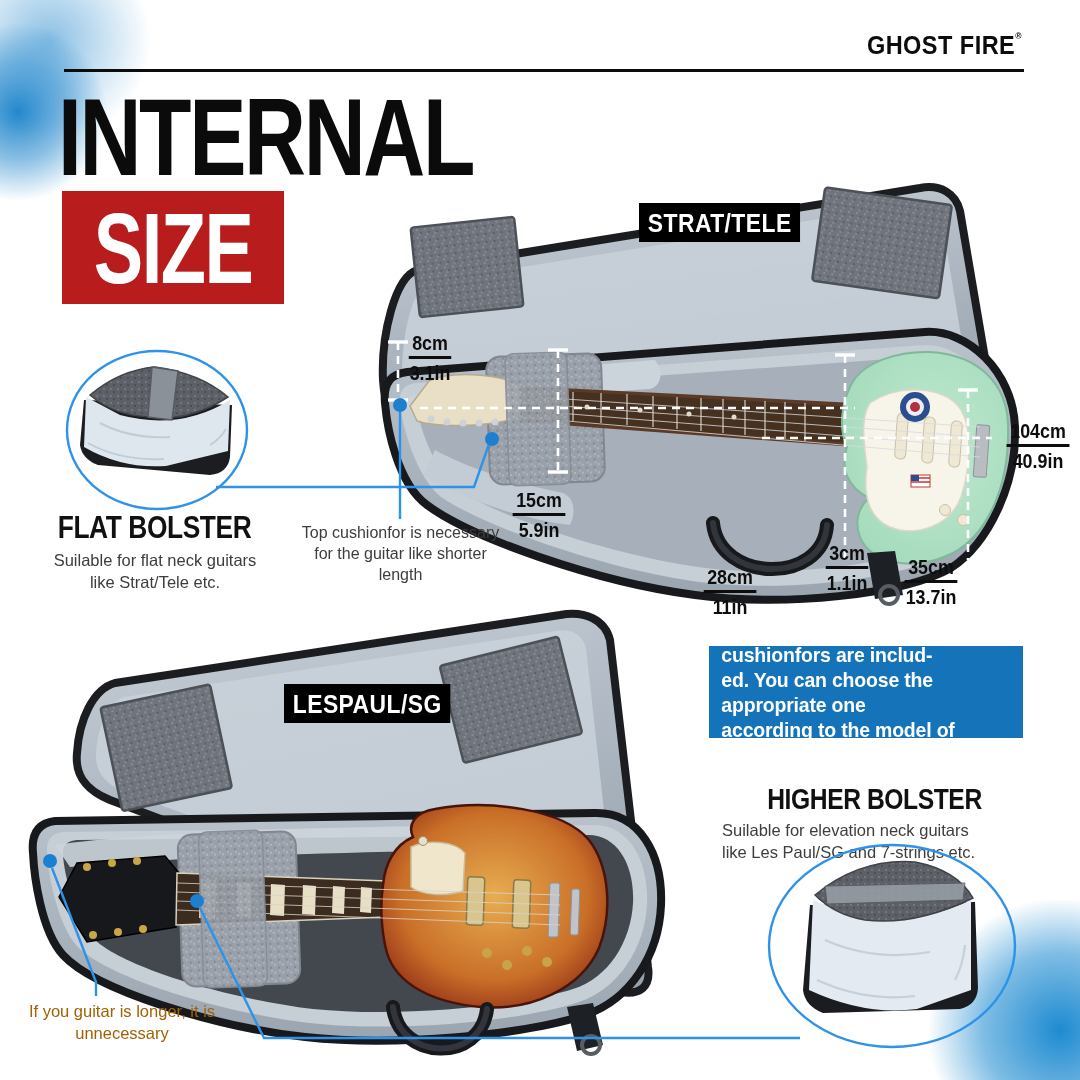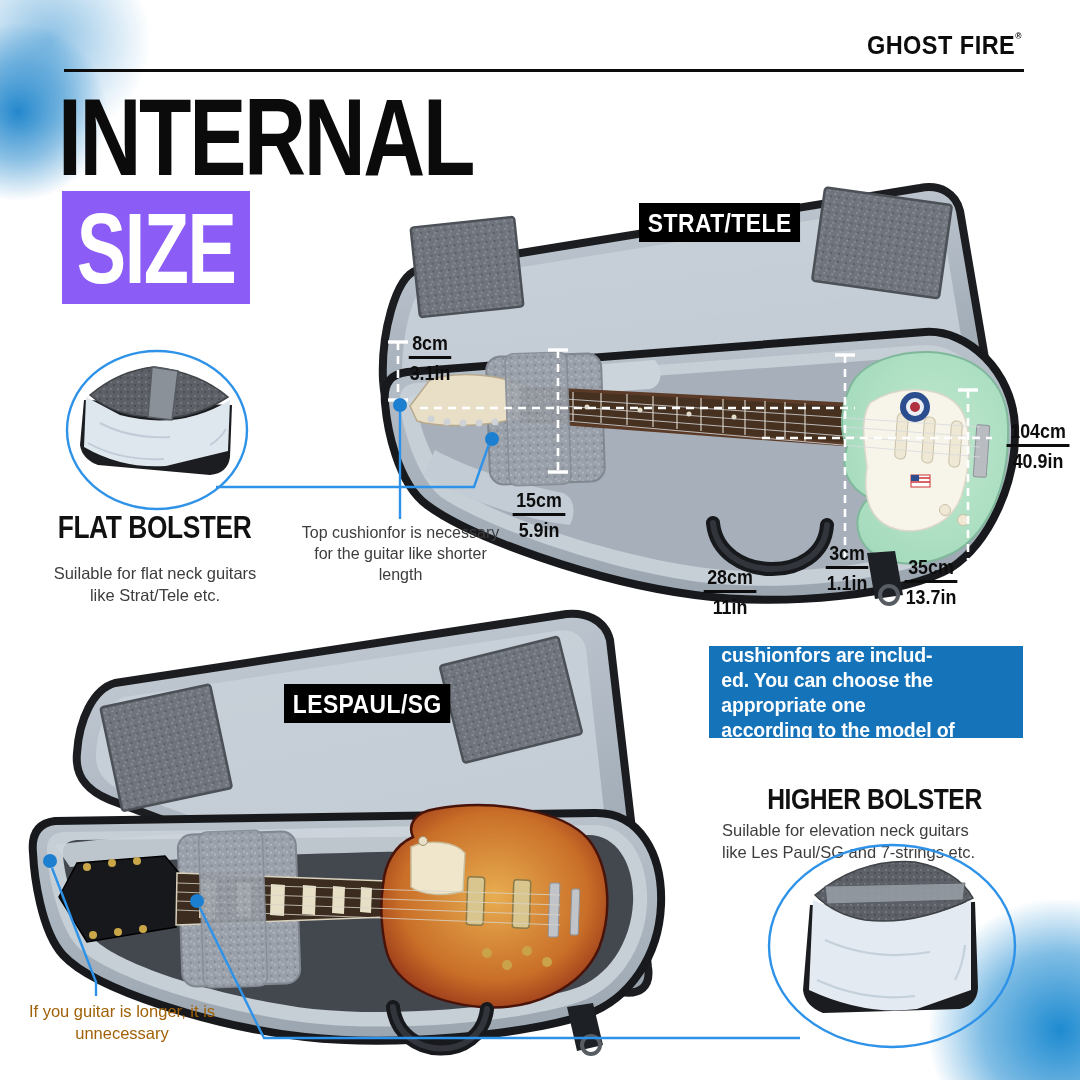--- a/index.html
+++ b/index.html
@@ -17,21 +17,21 @@
     background:radial-gradient(circle,rgba(23,135,207,.97) 0%,rgba(23,135,207,.55) 42%,rgba(23,135,207,0) 72%);}
   
   .logo{position:absolute;top:31px;right:58px;font-size:25px;font-weight:900;
     letter-spacing:.5px;color:#0c0c0c;transform:scaleX(.94);transform-origin:right top;z-index:2;}
   .logo .reg{font-size:9px;vertical-align:top;font-weight:700;}
   .rule{position:absolute;left:64px;right:56px;top:69px;height:3px;background:#0c0c0c;z-index:2;}
   
   .title-internal{position:absolute;left:58px;top:82px;font-size:110px;line-height:1;
     font-weight:900;letter-spacing:-3px;color:#0b0b0b;transform:scaleX(.78);
     transform-origin:left top;z-index:2;white-space:nowrap;}
-  .size-box{position:absolute;left:62px;top:191px;width:188px;height:113px;background:#8b5cf6;
+  .size-box{position:absolute;left:62px;top:191px;width:222px;height:113px;background:#b91c1c;
     display:flex;align-items:center;justify-content:center;z-index:2;}
   .size-box span{font-size:100px;font-weight:900;color:#fff;letter-spacing:-2px;
     transform:scaleX(.74);line-height:1;}
   
   .case-label{position:absolute;background:#000;color:#fff;font-weight:900;font-size:26px;
     line-height:1;padding:7px 10px 6px;letter-spacing:.5px;transform:scaleX(.88);
     transform-origin:left top;z-index:4;white-space:nowrap;}
   .label-strat{left:639px;top:203px;}
   .label-lespaul{left:284px;top:684px;}
   
@@ -42,21 +42,21 @@
   .m-depth{left:398px;top:331px;width:64px;}
   .m-cushion{left:504px;top:488px;width:70px;}
   .m-length{left:1000px;top:419px;width:76px;}
   .m-clearance{left:816px;top:541px;width:62px;}
   .m-body{left:896px;top:555px;width:70px;}
   .m-lower{left:698px;top:565px;width:64px;}
   
   .fb-title{position:absolute;left:37px;top:510px;width:235px;text-align:center;font-size:31px;
     font-weight:900;letter-spacing:-.5px;transform:scaleX(.85);transform-origin:center top;z-index:2;}
   .fb-desc{position:absolute;left:25px;top:550px;width:260px;text-align:center;font-size:16.5px;
-    color:#3d3d3d;line-height:1.32;white-space:pre-line;z-index:2;margin-top:13px;}
+    color:#3d3d3d;line-height:1.32;white-space:pre-line;z-index:2;}
   .hb-title{position:absolute;left:737px;top:783px;width:275px;text-align:center;font-size:29px;
     font-weight:900;letter-spacing:-.5px;transform:scaleX(.85);transform-origin:center top;z-index:2;}
   .hb-desc{position:absolute;left:722px;top:820px;width:305px;text-align:left;font-size:16.5px;
     color:#3d3d3d;line-height:1.32;white-space:pre-line;z-index:2;}
   
   .note-top-cushion{position:absolute;left:298px;top:523px;width:205px;text-align:center;
     font-size:16px;color:#3d3d3d;line-height:1.3;white-space:pre-line;z-index:4;}
   .note-longer{position:absolute;left:8px;top:1000px;width:228px;text-align:center;
     font-size:16.5px;color:#a16207;line-height:1.35;white-space:pre-line;z-index:4;}
   .note-box{position:absolute;left:709px;top:646px;width:314px;height:92px;background:#1573ba;

